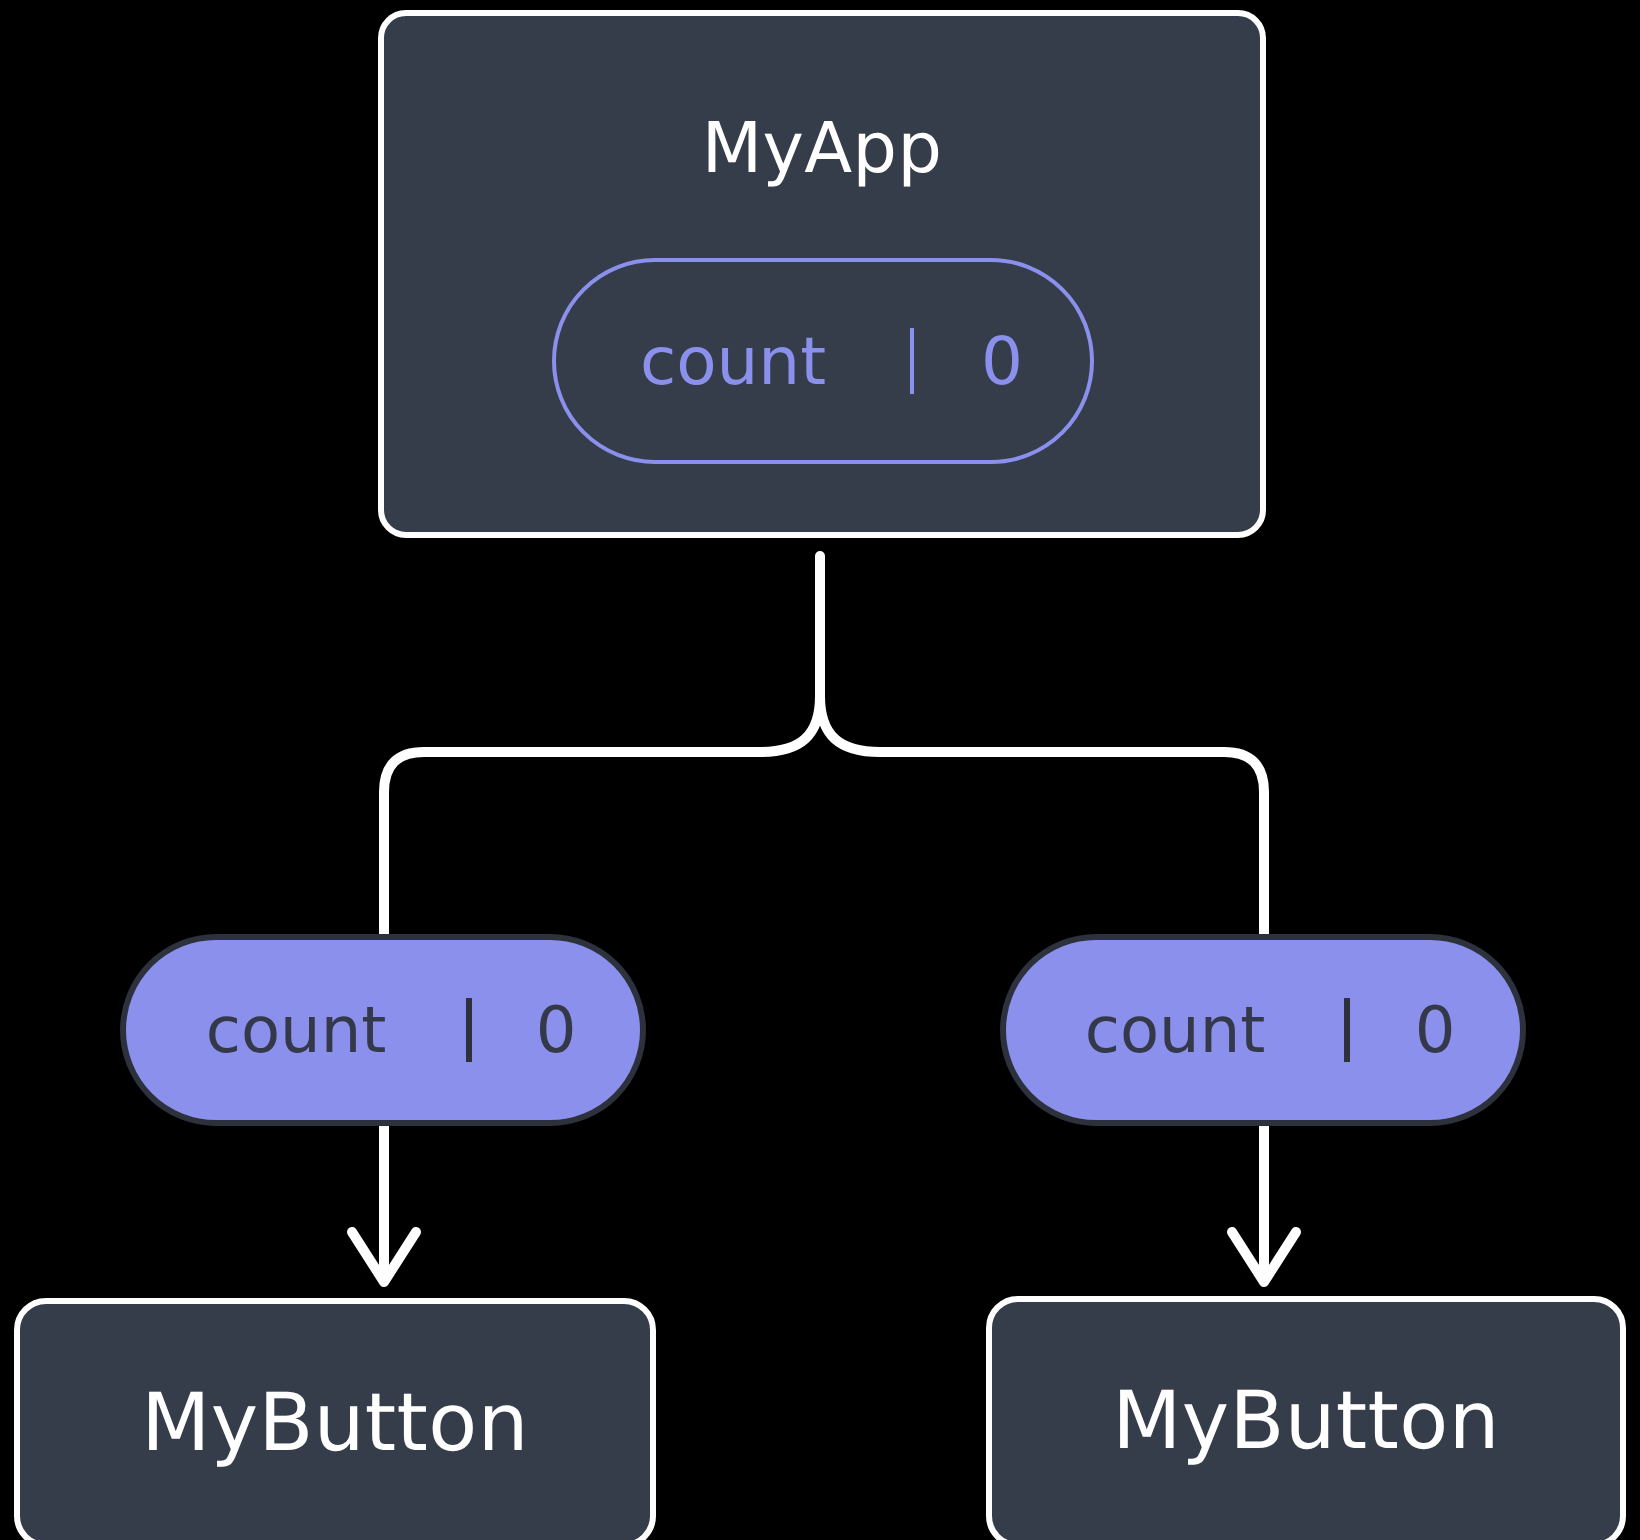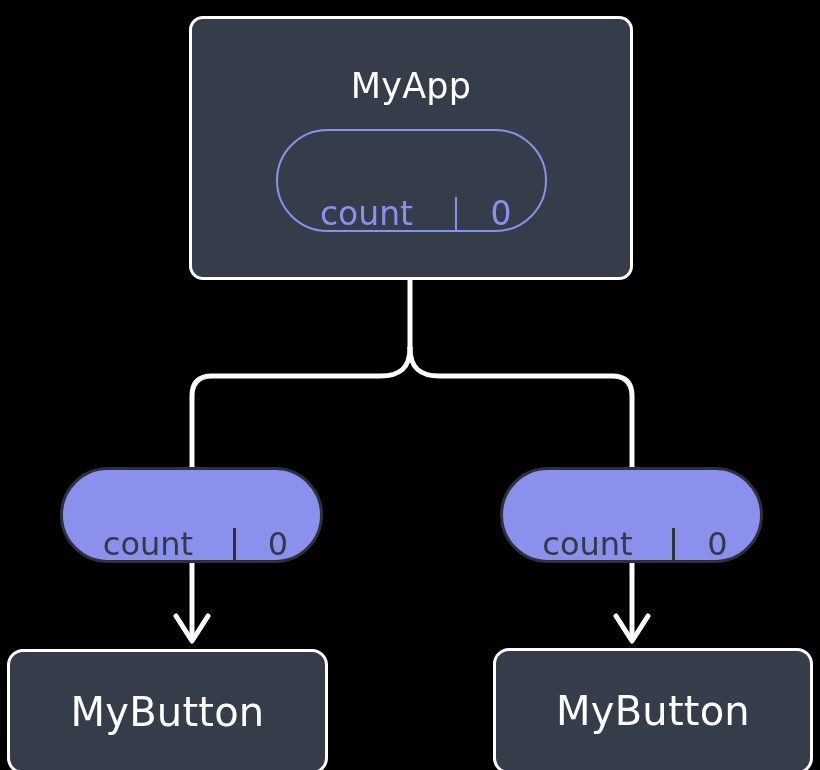--- a/index.html
+++ b/index.html
@@ -45,21 +45,21 @@
     font-size: 35px;
     font-weight: 400;
     letter-spacing: .2px;
     line-height: 1;
     white-space: nowrap;
   }
 
   
   #node-myapp {
     left: 189px;
-    top: 16px;
+    top: 5px;
     width: 444px;
     height: 264px;
     justify-content: flex-start;
   }
   #node-myapp .comp-title { margin-top: 50px; }
 
   
   .btn-box {
     justify-content: center;
     border-radius: 16px;
@@ -76,21 +76,21 @@
     width: 320px;
     height: 126px;
   }
   .btn-box .comp-title { font-size: 40px; }
 
   
   .pill {
     position: absolute;
     box-sizing: border-box;
     display: flex;
-    align-items: flex-end;
+    align-items: center;
     border-radius: 999px;
     overflow: hidden;
     z-index: 4;
   }
   .pill-key, .pill-val {
     display: flex;
     align-items: center;
     justify-content: center;
     white-space: nowrap;
     line-height: 1;

